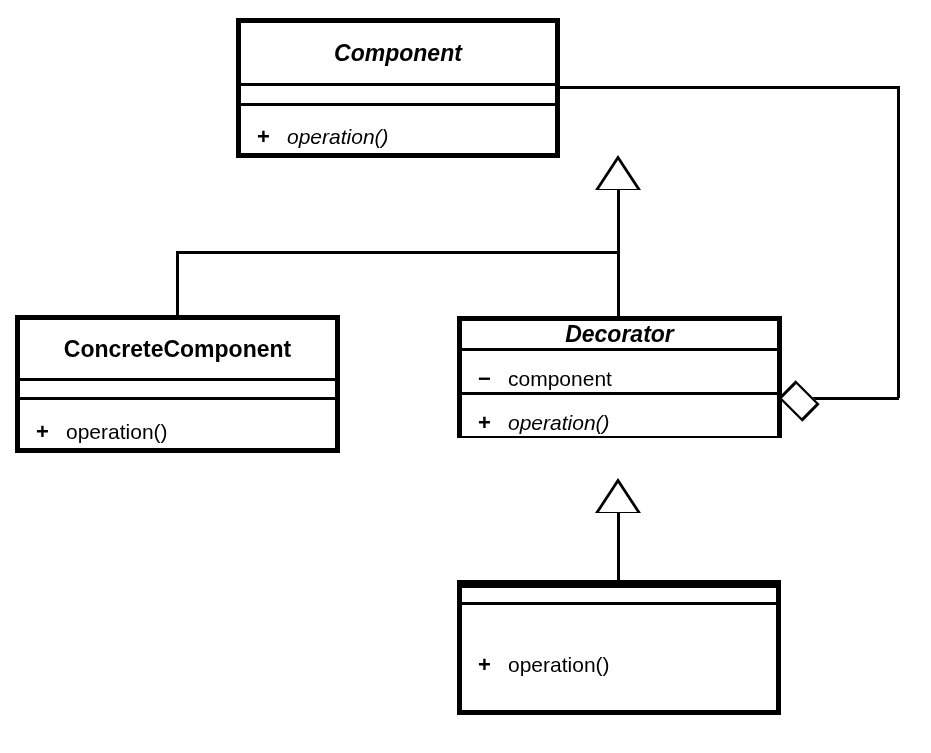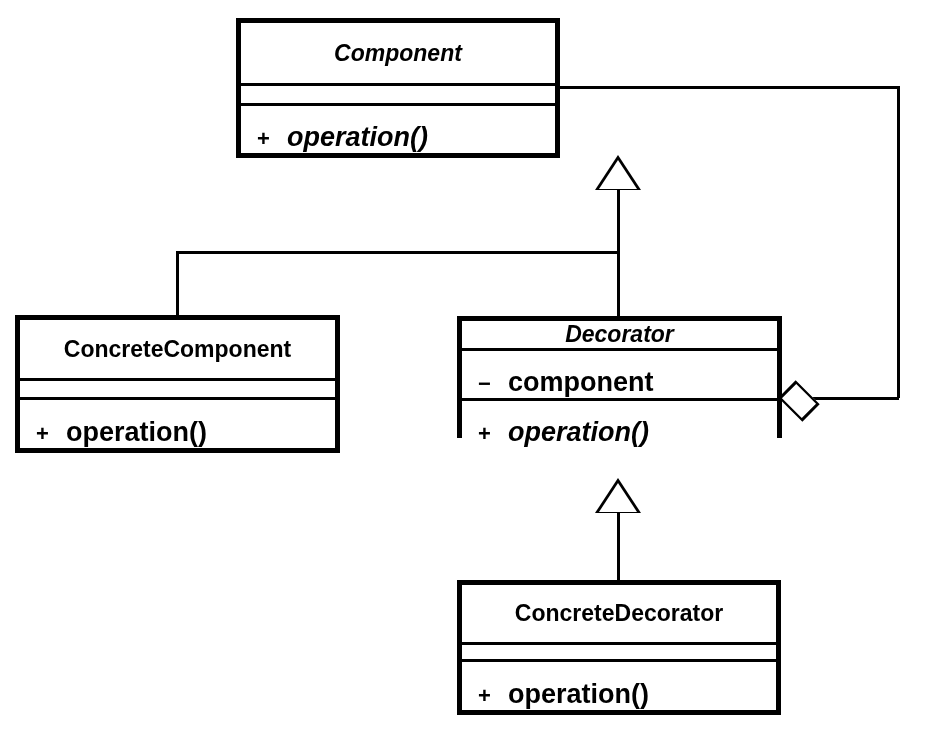--- a/index.html
+++ b/index.html
@@ -64,22 +64,22 @@
     white-space: nowrap;
     padding-left: 16px;
   }
   .visibility {
     font-size: 22px;
     font-weight: bold;
     width: 30px;
     display: inline-block;
   }
   .member-label {
-    font-size: 27px;
-    font-weight: bold;
+    font-size: 21px;
+    font-weight: normal;
     margin-top: 16px;
   }
   .member-label.abstract {
     font-style: italic;
   }
 
   
   .line {
     position: absolute;
     background: #000000;
@@ -192,23 +192,20 @@
     </div>
     <div class="compartment sep member-compartment" style="flex:1;">
       <span class="member">
         <span class="visibility">+</span>
         <span class="member-label abstract">operation()</span>
       </span>
     </div>
   </div>
 
   <div class="uml-class" style="left:457px; top:580px; width:324px; height:135px;">
-    <div class="compartment name-compartment" style="height:57px;">
-      <span class="class-name">ConcreteDecorator</span>
-    </div>
     <div class="compartment sep empty-compartment" style="height:17px;"></div>
     <div class="compartment sep member-compartment" style="flex:1;">
       <span class="member">
         <span class="visibility">+</span>
         <span class="member-label">operation()</span>
       </span>
     </div>
   </div>
 
 </div>

